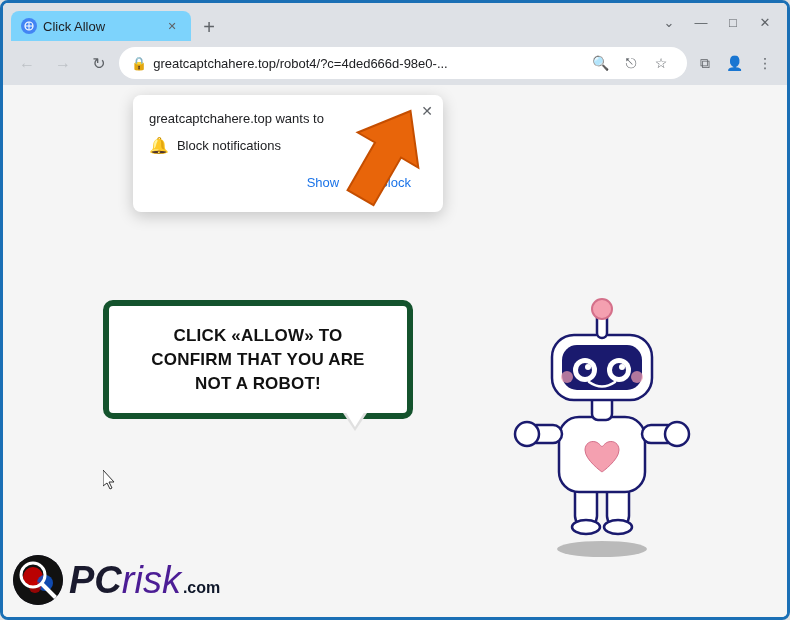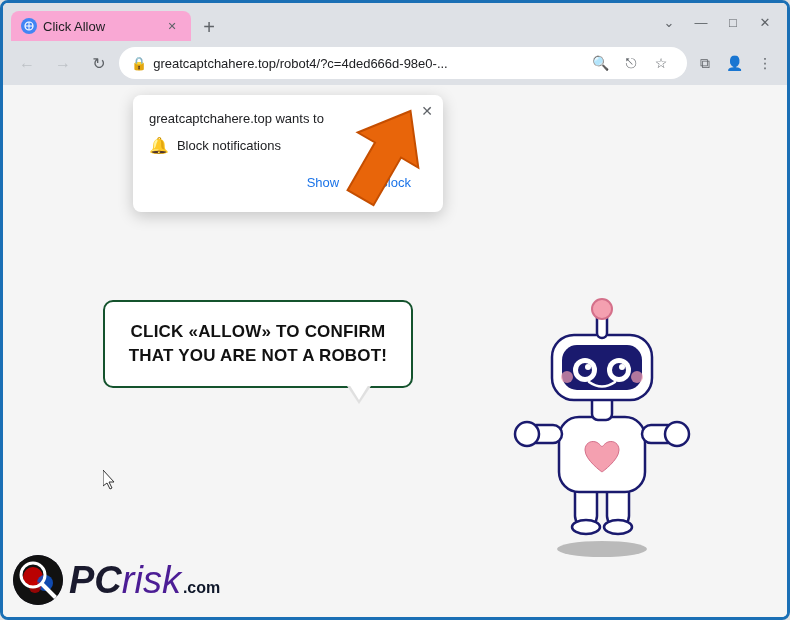--- a/index.html
+++ b/index.html
@@ -35,21 +35,21 @@
 
     .tab-area {
       display: flex;
       align-items: flex-end;
       flex: 1;
       height: 100%;
       padding-top: 6px;
     }
 
     .tab {
-      background: #f9a8d4;
+      background: #7dd3fc;
       border-radius: 8px 8px 0 0;
       height: 30px;
       display: flex;
       align-items: center;
       padding: 0 10px;
       gap: 6px;
       min-width: 180px;
       font-size: 13px;
       color: #202124;
     }
@@ -264,21 +264,21 @@
       width: 120px;
       height: 130px;
     }
 
     
     .speech-bubble {
       position: absolute;
       top: 215px;
       left: 100px;
       background: #fff;
-      border: 2px solid #14532d;
+      border: 6px solid #14532d;
       border-radius: 10px;
       padding: 18px 22px;
       width: 310px;
       text-align: center;
     }
 
     .speech-bubble::after {
       content: '';
       position: absolute;
       bottom: -18px;

